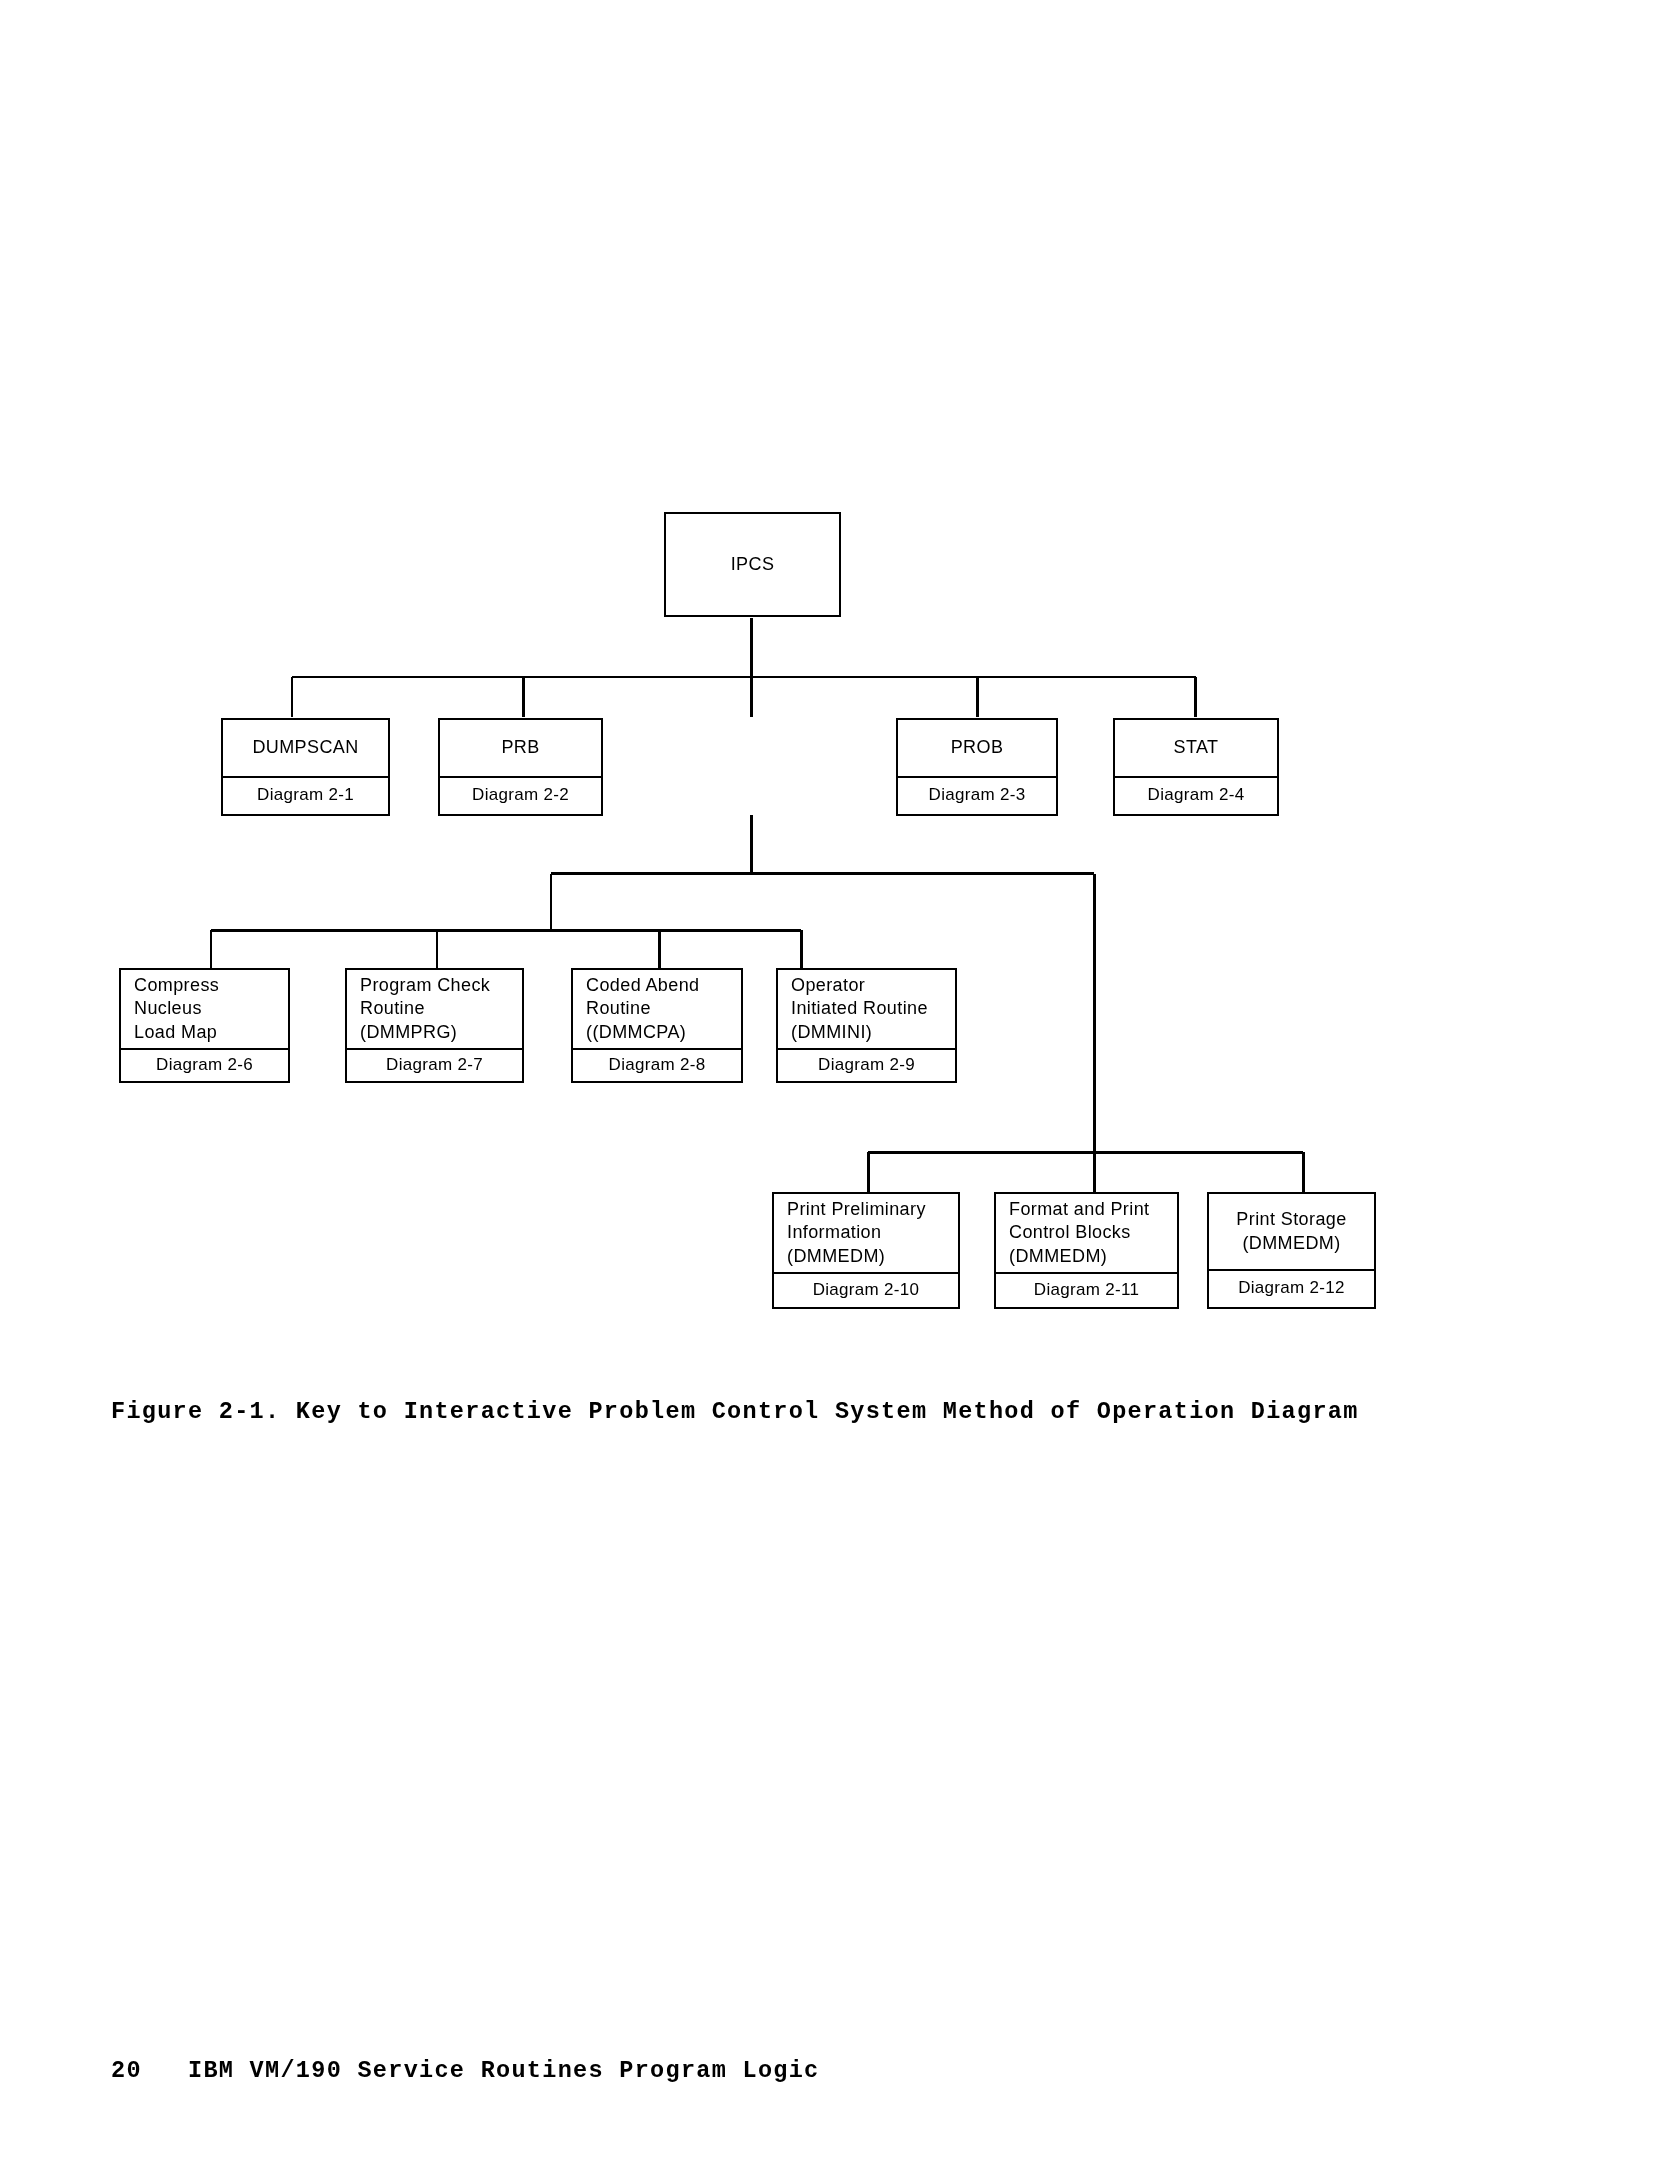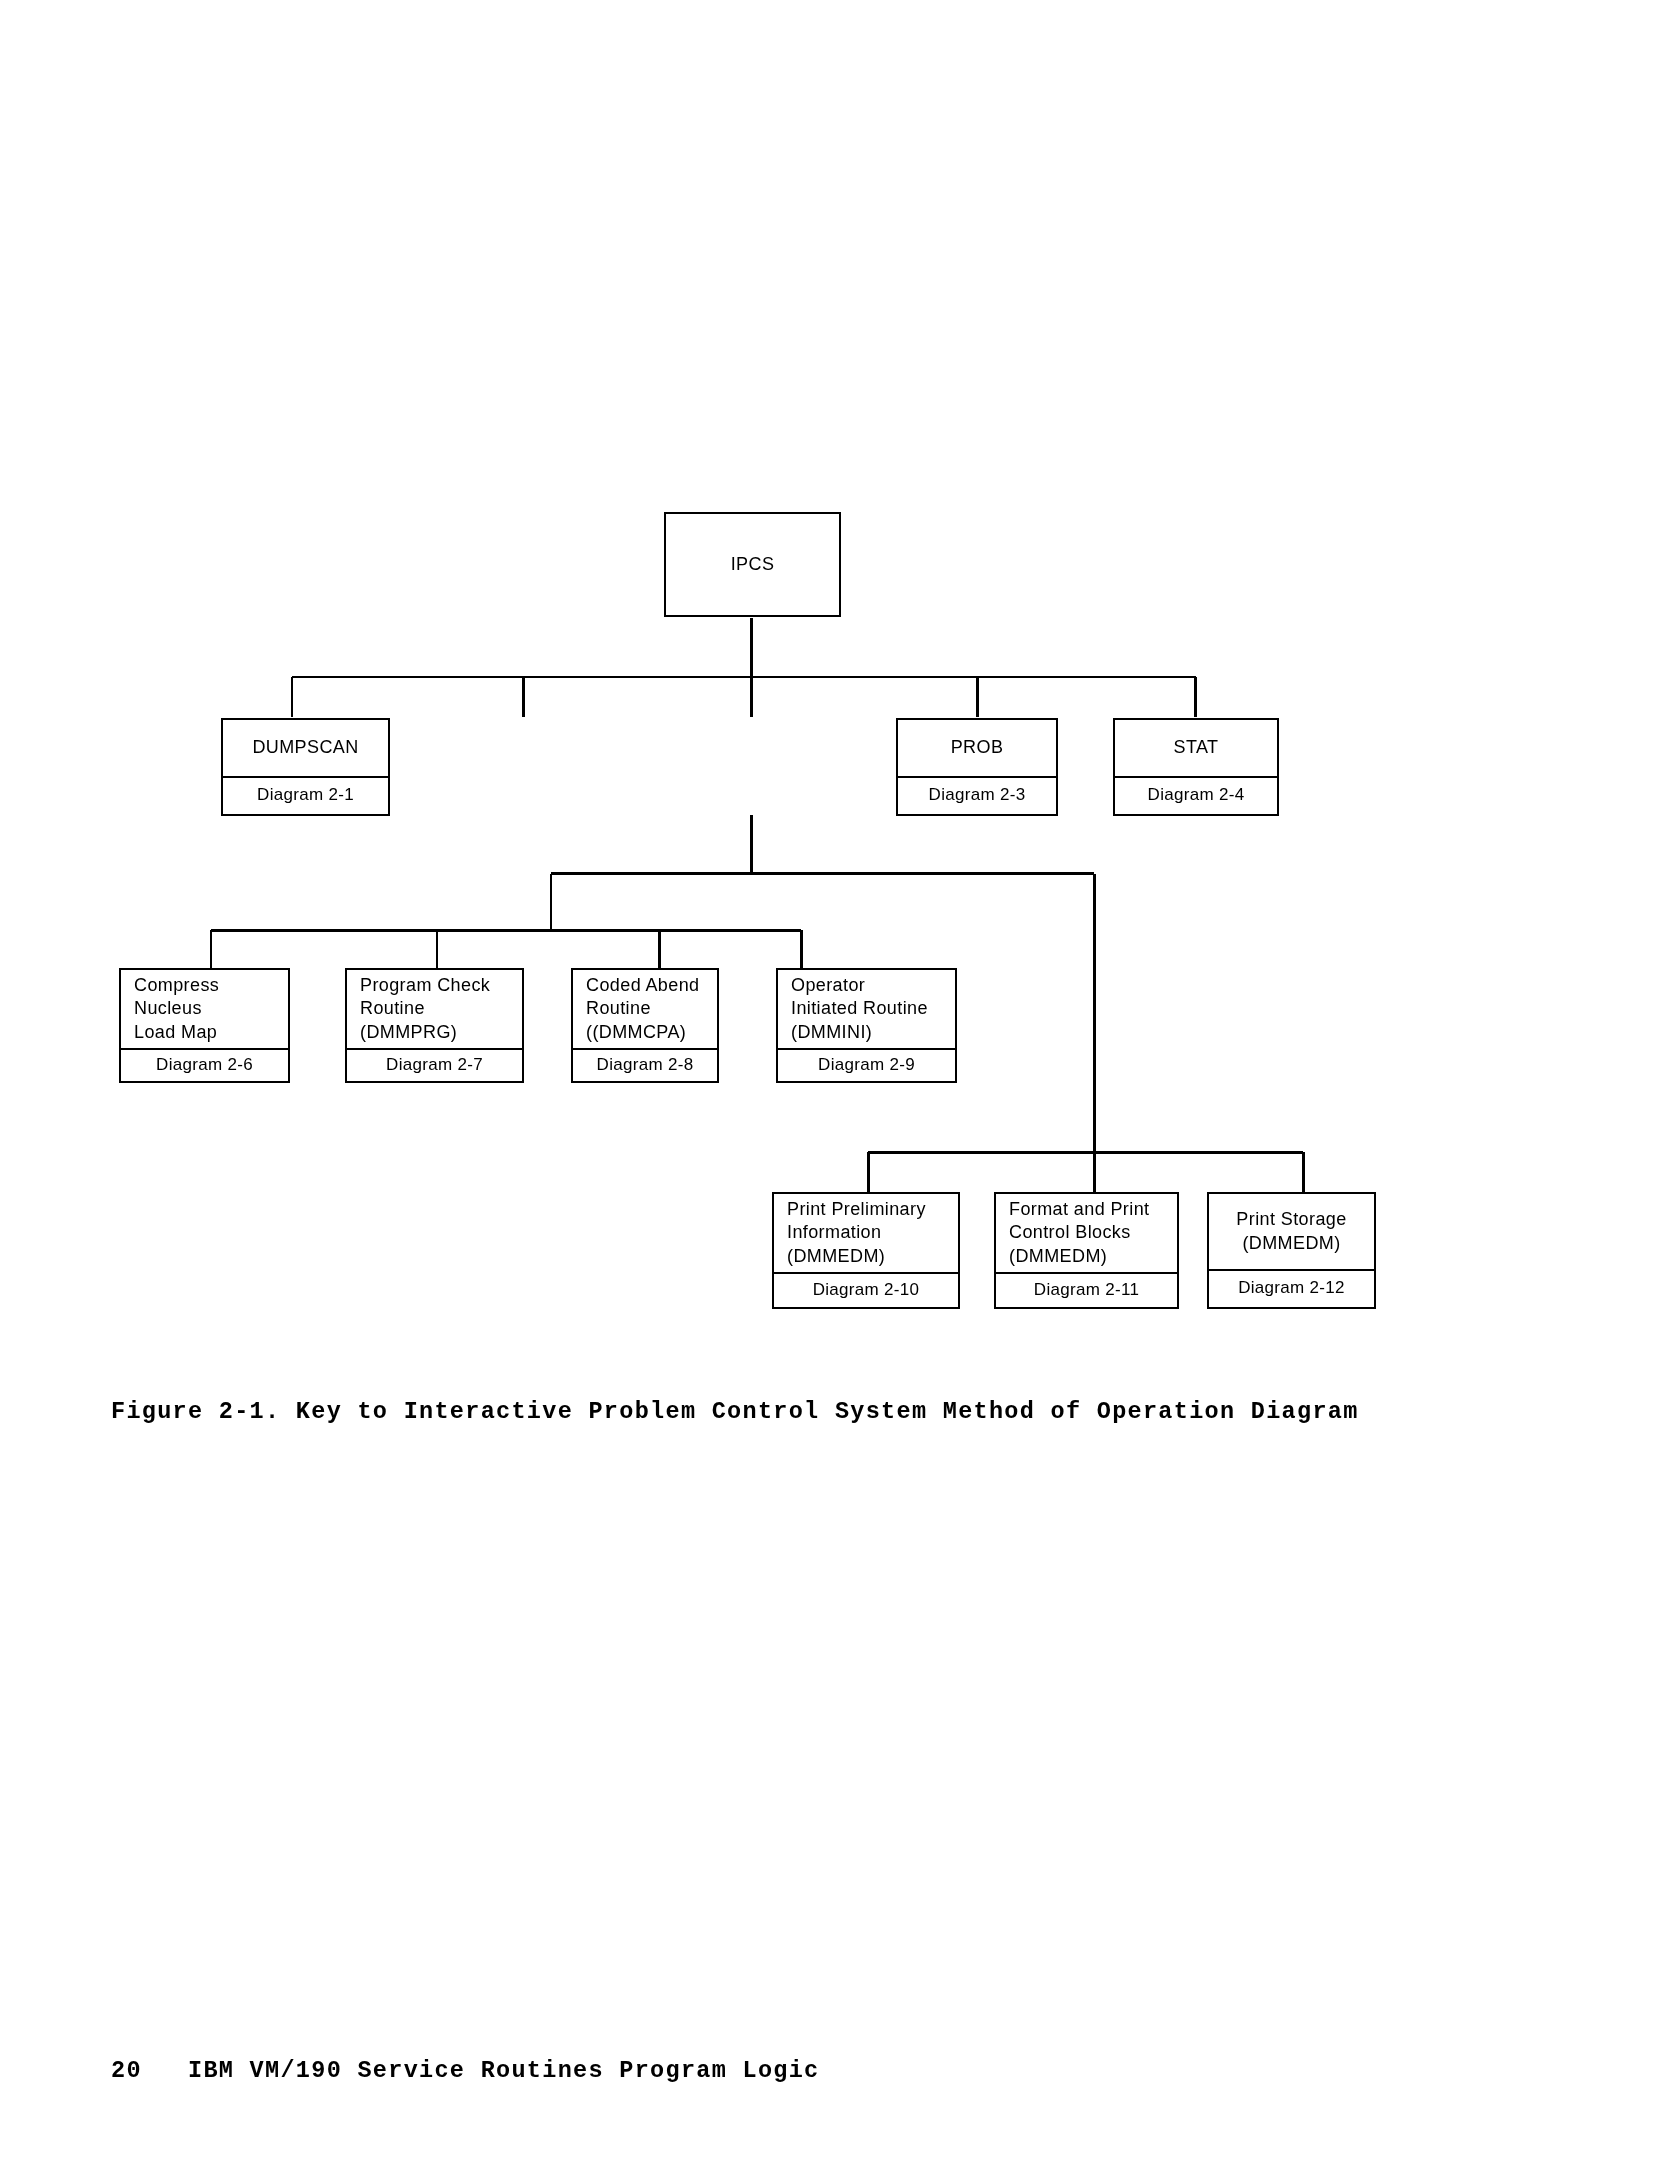--- a/index.html
+++ b/index.html
@@ -131,20 +131,26 @@
     <div class="node-title center">IPCS</div>
   </div>
 
   <div class="node" style="left:221px; top:718px; width:169px; height:98px;">
     <div class="node-title center">DUMPSCAN</div>
     <div class="node-ref">
       <span class="node-ref-inner">Diagram 2-1</span>
     </div>
   </div>
 
+  <div class="node" style="left:438px; top:718px; width:165px; height:98px;">
+    <div class="node-title center">PRB</div>
+    <div class="node-ref">
+      <span class="node-ref-inner">Diagram 2-2</span>
+    </div>
+  </div>
 
 
   <div class="node" style="left:896px; top:718px; width:162px; height:98px;">
     <div class="node-title center">PROB</div>
     <div class="node-ref">
       <span class="node-ref-inner">Diagram 2-3</span>
     </div>
   </div>
 
   <div class="node" style="left:1113px; top:718px; width:166px; height:98px;">
@@ -169,21 +175,21 @@
     <div class="node-title left">
         <div>Program Check</div>
         <div>Routine</div>
         <div>(DMMPRG)</div>
       </div>
     <div class="node-ref">
       <span class="node-ref-inner">Diagram 2-7</span>
     </div>
   </div>
 
-  <div class="node" style="left:571px; top:968px; width:148px; height:115px;">
+  <div class="node" style="left:571px; top:968px; width:172px; height:115px;">
     <div class="node-title left">
         <div>Coded Abend</div>
         <div>Routine</div>
         <div>((DMMCPA)</div>
       </div>
     <div class="node-ref">
       <span class="node-ref-inner">Diagram 2-8</span>
     </div>
   </div>
 

